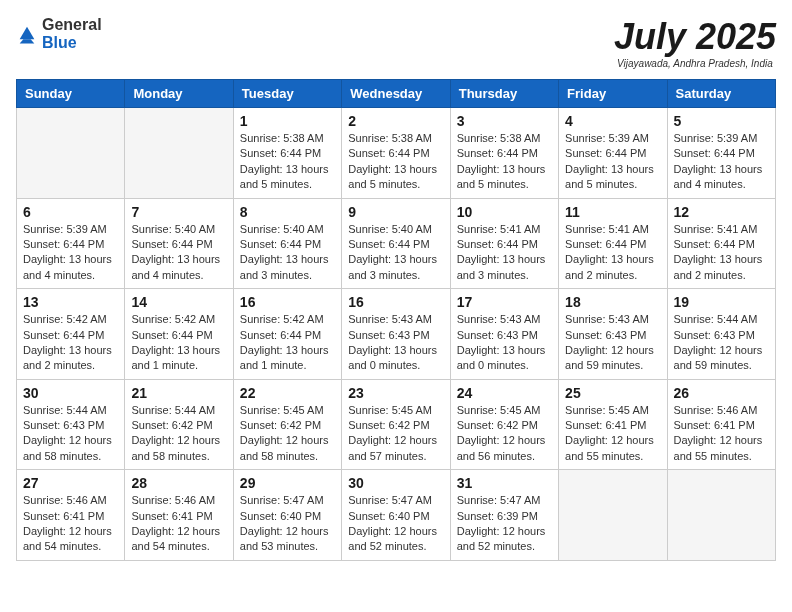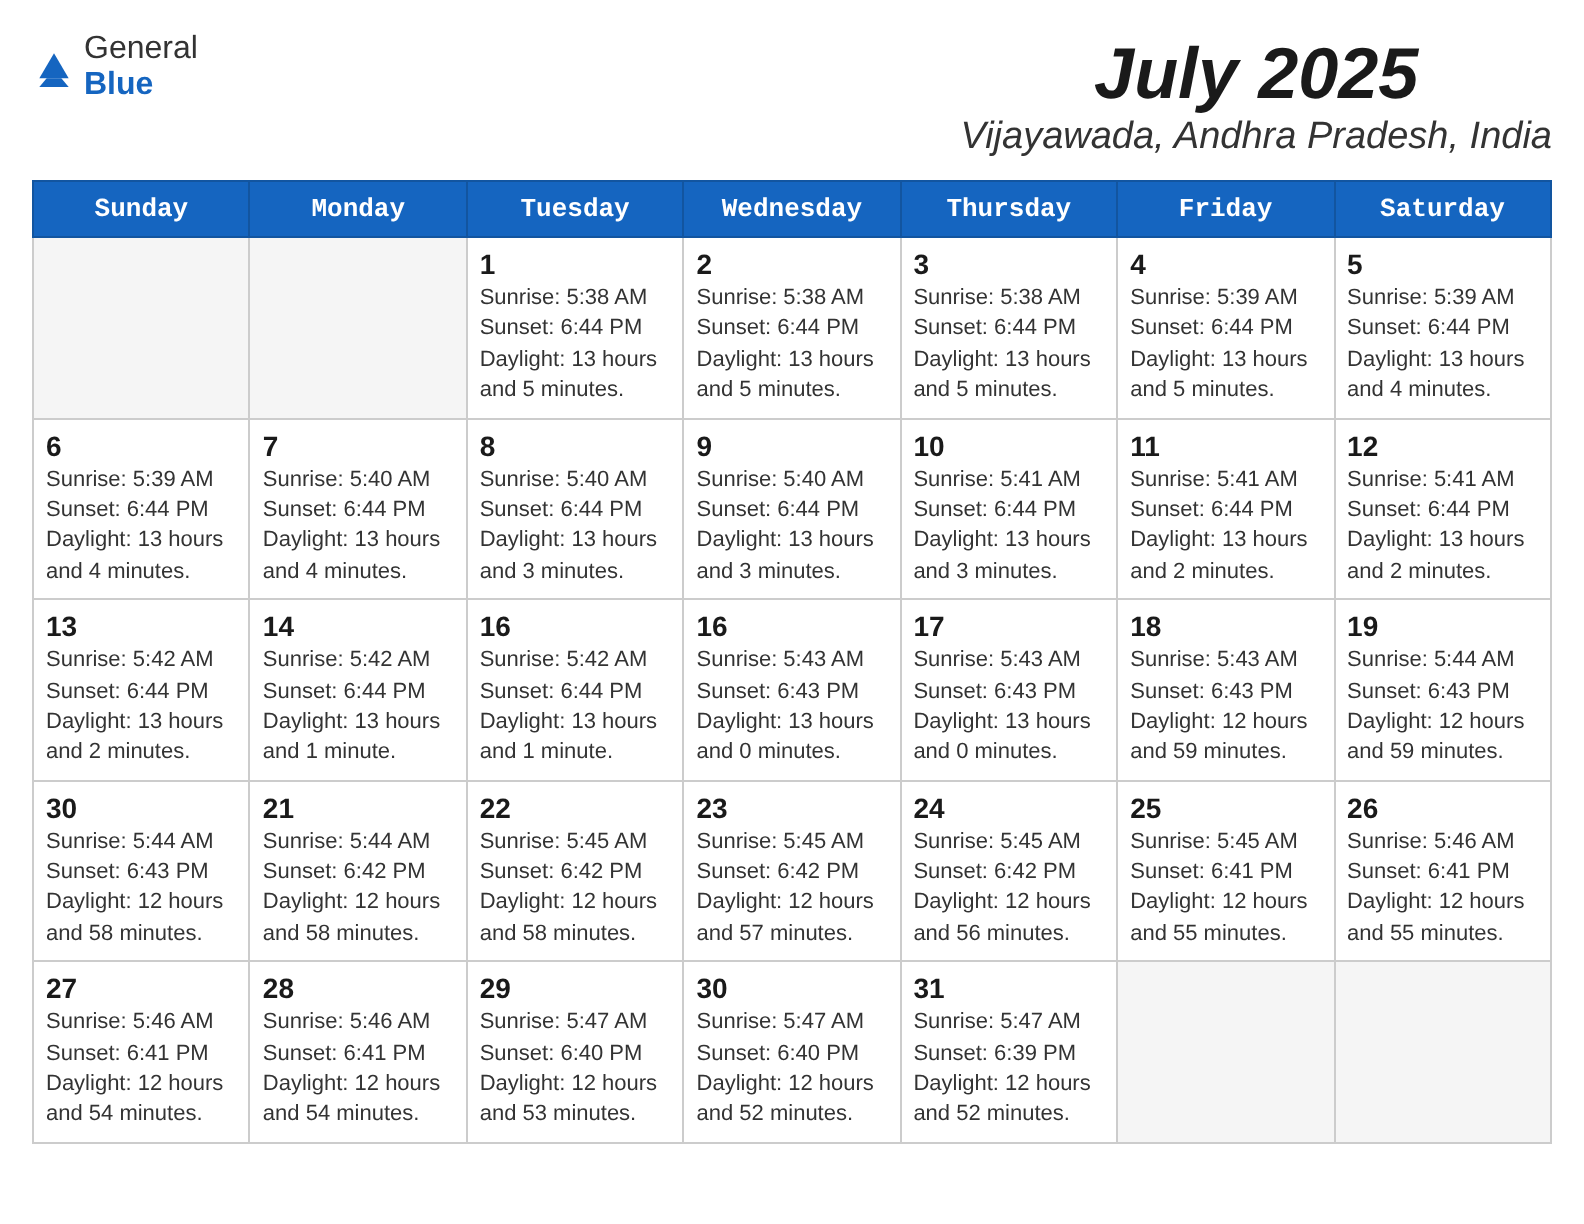--- a/index.html
+++ b/index.html
@@ -16,21 +16,21 @@
       align-items: flex-start;
       margin-bottom: 10px;
     }
     .logo {
       display: flex;
       align-items: center;
       gap: 4px;
     }
     .logo-text-general {
       font-size: 16px;
-      font-weight: normal;
+      font-weight: bold;
       color: #333;
     }
     .logo-text-blue {
       font-size: 16px;
       font-weight: bold;
       color: #1565c0;
     }
     .logo-icon {
       width: 22px;
       height: 22px;
@@ -38,36 +38,35 @@
     .title-area {
       text-align: center;
       font-style: italic;
     }
     .month-title {
       font-size: 36px;
       font-weight: bold;
       color: #1a1a1a;
     }
     .location-title {
-      font-size: 19px;
+      font-size: 10px;
       color: #333;
     }
     .calendar {
       width: 100%;
       border-collapse: collapse;
       border: 1px solid #ccc;
     }
     .calendar th {
       background-color: #1565c0;
       color: #fff;
-      text-align: center;
+      text-align: left;
       padding: 6px 8px;
       font-size: 13px;
       border: 1px solid #1255a0;
-      font-family: Liberation Mono, monospace;
     }
     .calendar td {
       border: 1px solid #ccc;
       vertical-align: top;
       padding: 5px 6px;
       width: 108px;
       min-height: 80px;
       background: #fff;
       font-size: 11px;
       color: #333;

